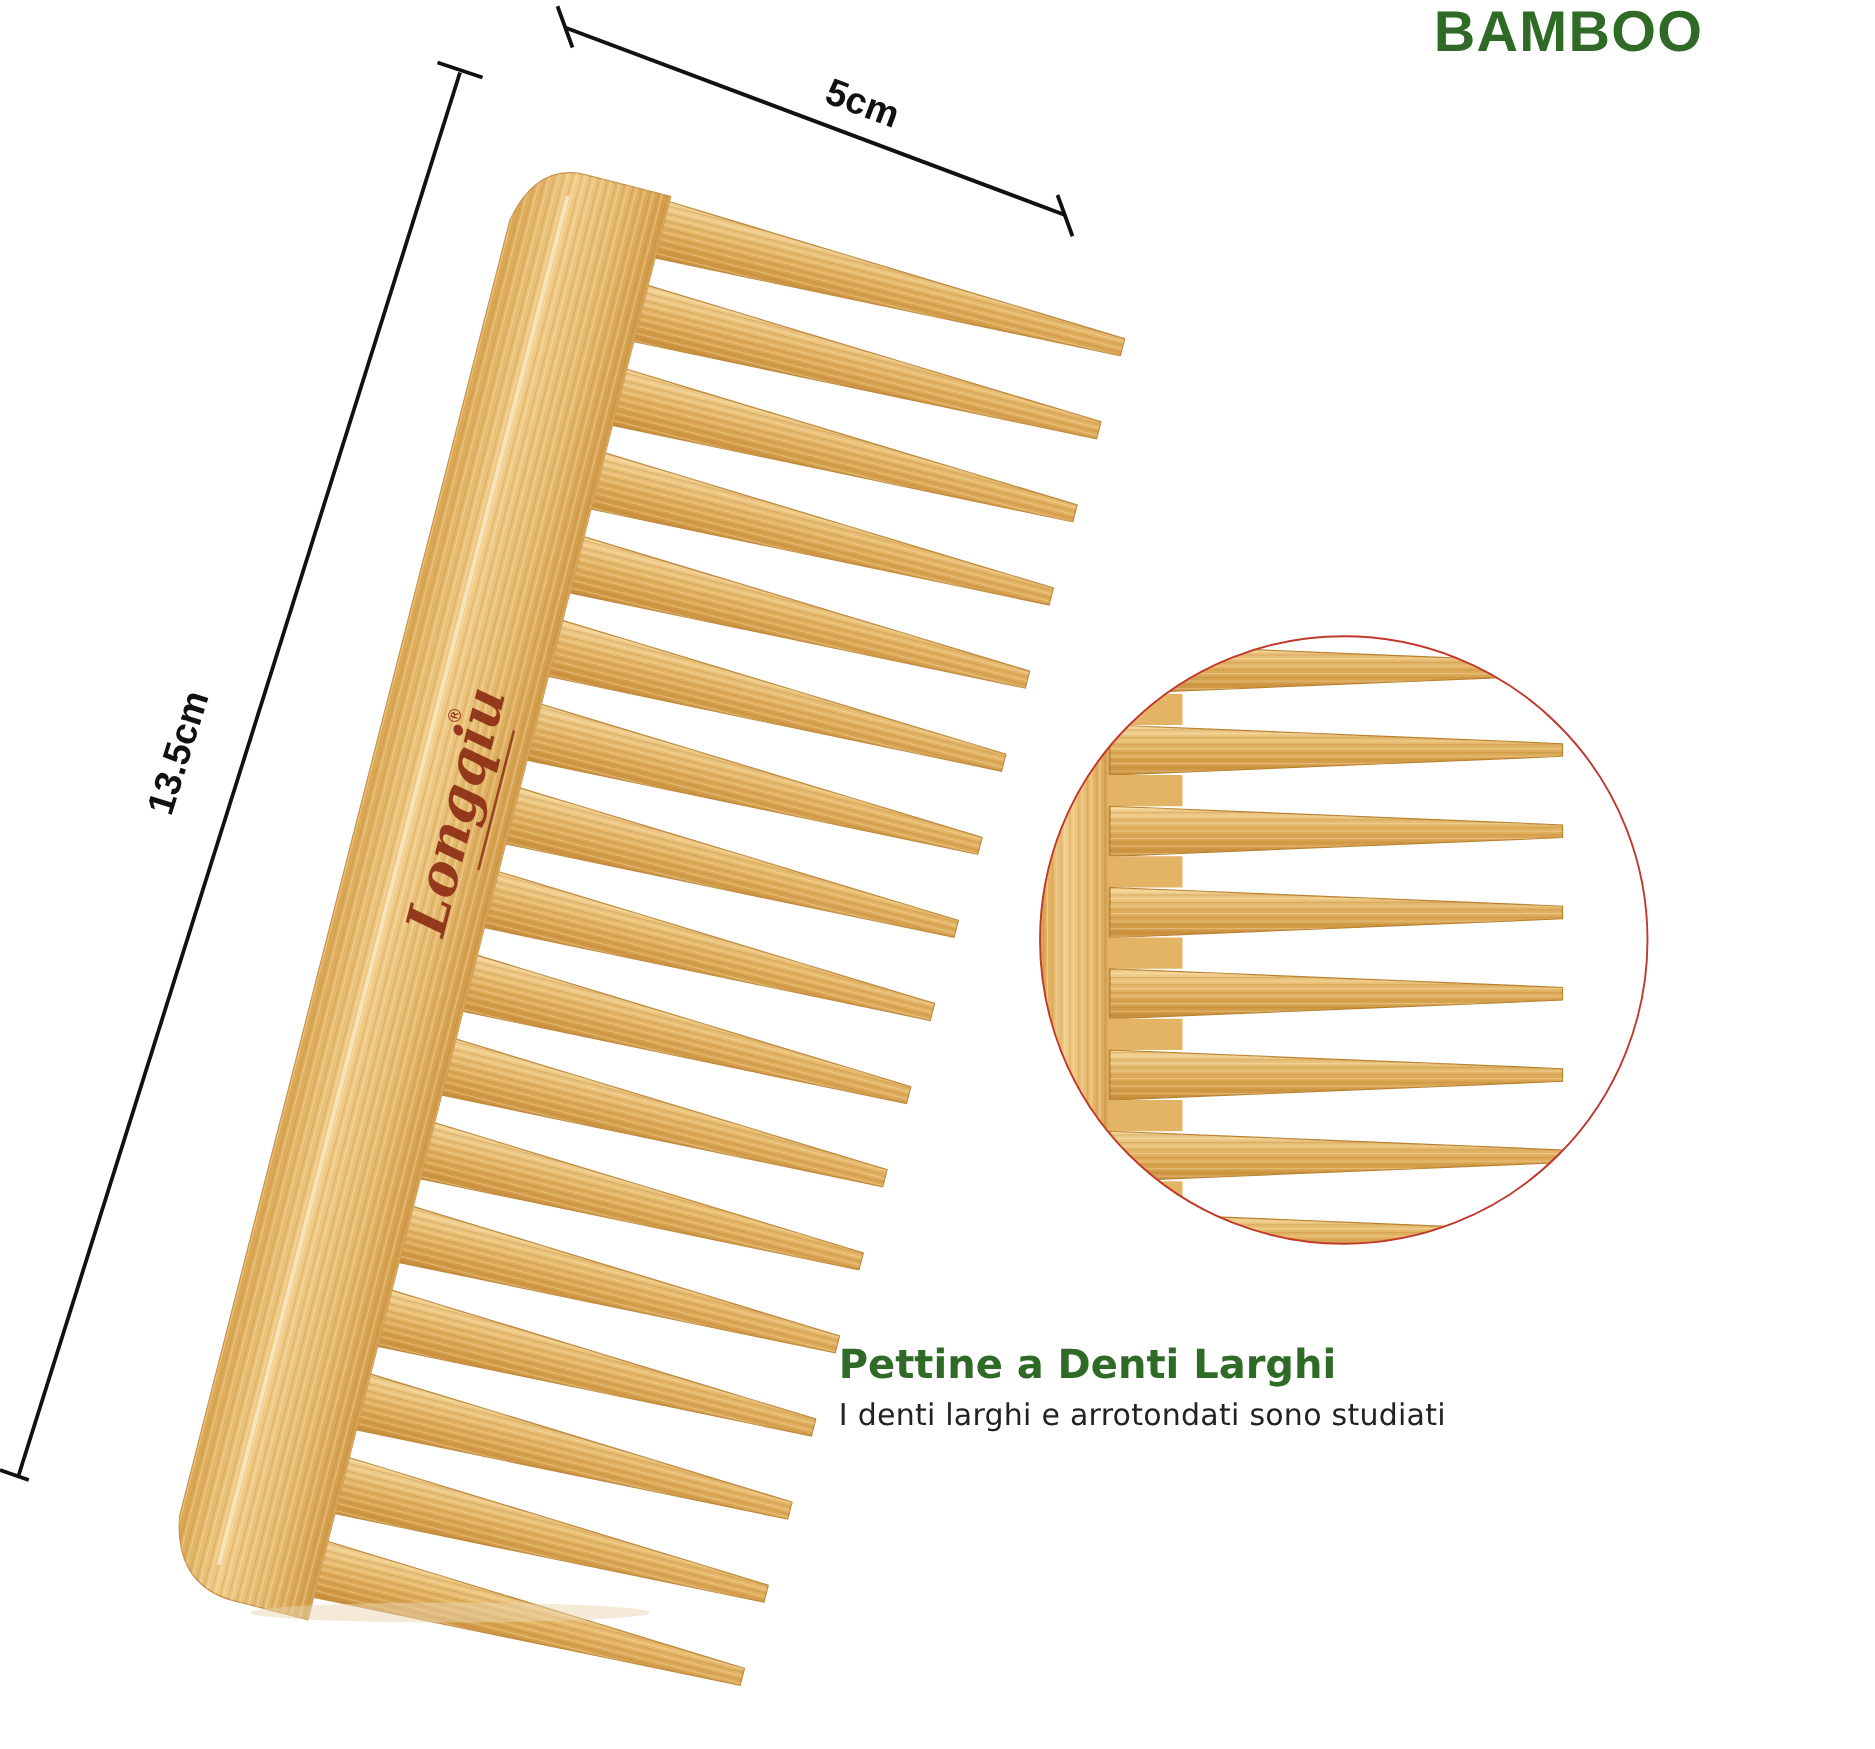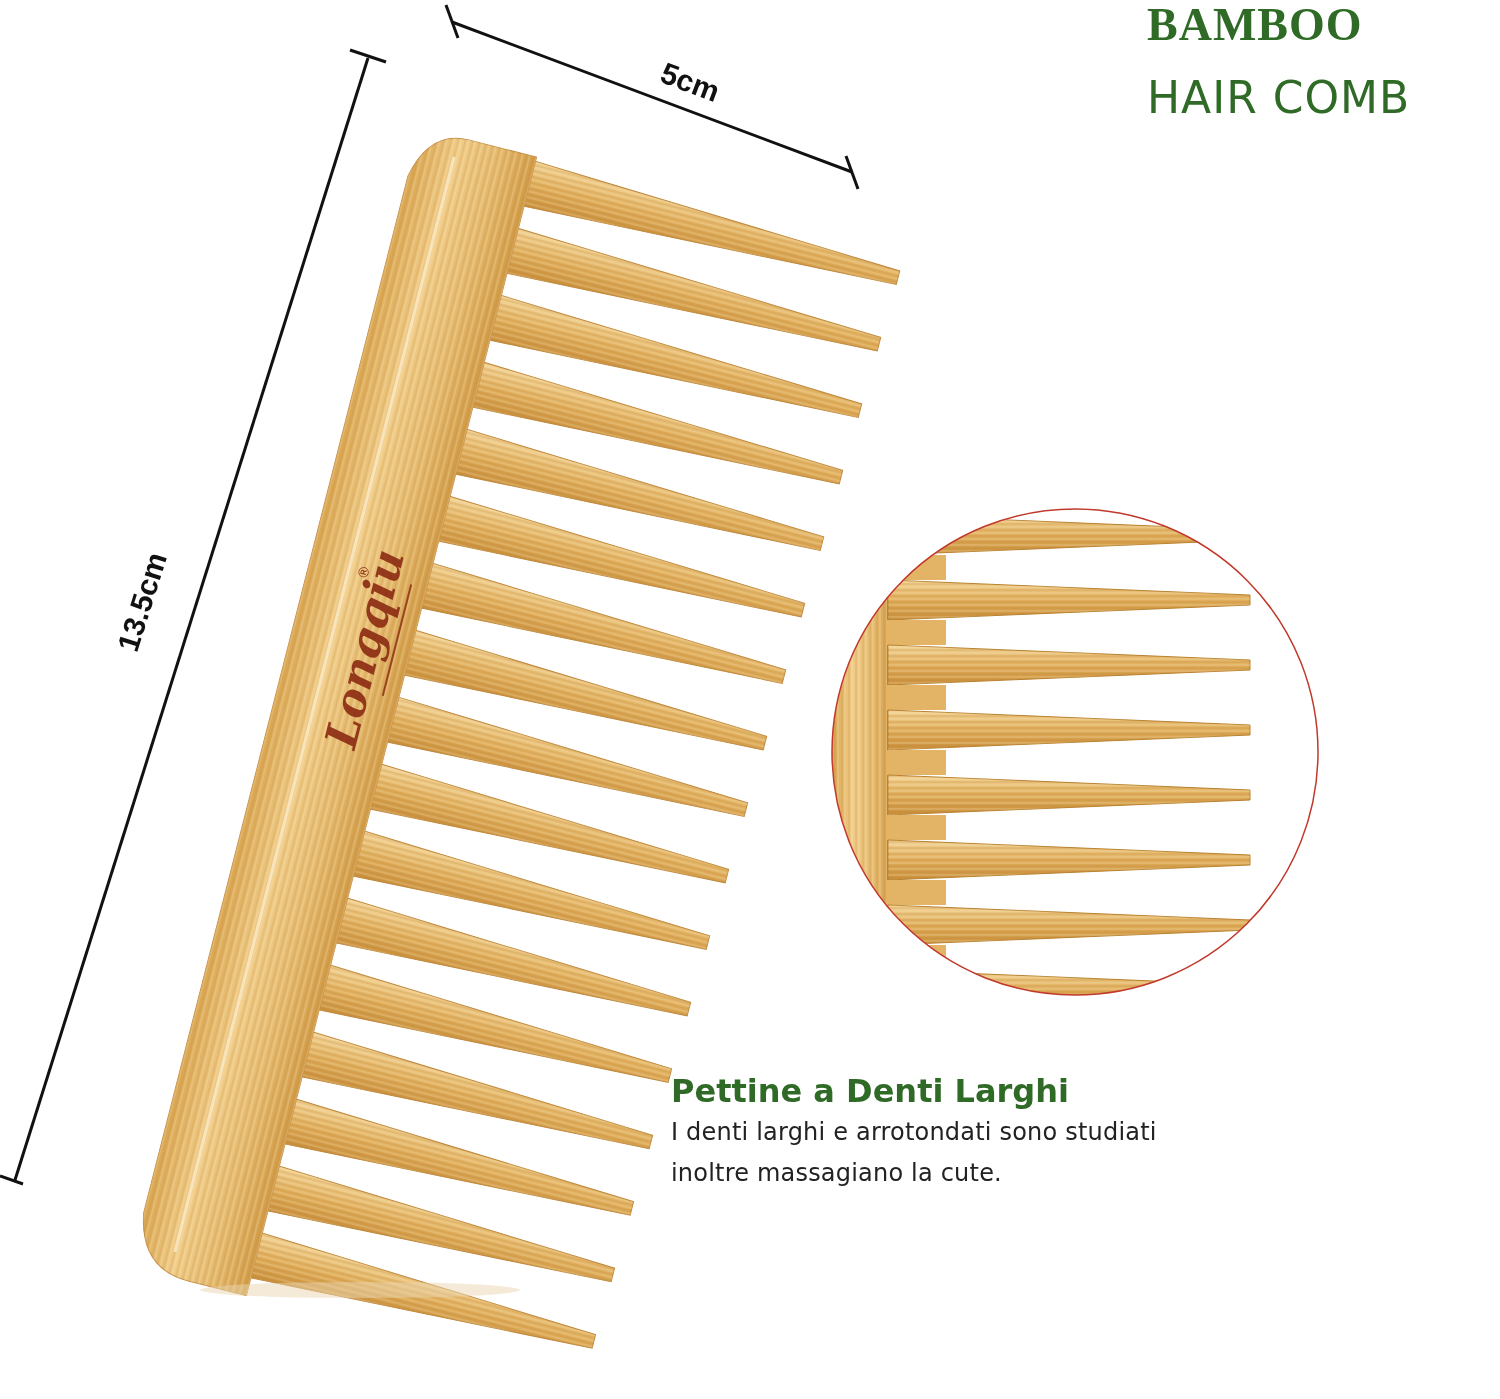--- a/index.html
+++ b/index.html
@@ -1,18 +1,18 @@
 <!DOCTYPE html>
 <html><head>
 <meta charset="utf-8">
 <style>
   html, body { margin: 0; padding: 0; background: #ffffff; }
   body { width: 1500px; height: 1399px; position: relative; overflow: hidden; font-family: "DejaVu Sans", "Liberation Sans", sans-serif; }
   .title { position: absolute; left: 1147px; top: 0px; color: #2f6b26; line-height: 1; }
-  .title .l1 { font-family: Liberation Serif, serif; font-weight: 700; font-size: 46px; letter-spacing: 1px; display: block; margin-top: 2px; }
+  .title .l1 { font-family: Liberation Sans, sans-serif; font-weight: 700; font-size: 46px; letter-spacing: 1px; display: block; margin-top: 2px; }
   .title .l2 { font-family: "DejaVu Sans", sans-serif; font-weight: 400; font-size: 44px; display: block; margin-top: 28px; letter-spacing: 1px; }
   .desc { position: absolute; left: 671px; top: 1070px; width: 780px; }
   .desc h2 { margin: 0; font-family: "DejaVu Sans", sans-serif; font-size: 32px; font-weight: 700; color: #2f6b26; line-height: 42px; }
   .desc p { margin: 0; font-family: "DejaVu Sans", sans-serif; font-size: 24px; color: #222222; line-height: 41px; letter-spacing: 0.2px; }
   svg.art { position: absolute; left: 0; top: 0; }
   .dim-label { font-family: "Liberation Sans", sans-serif; font-weight: 700; font-size: 30px; fill: #111111; }
 </style>
 </head>
 <body>
 
@@ -140,20 +140,18 @@
           <path d="M 888 970 L 1250 985 L 1250 995 L 888 1010 Z" fill="url(#grain)"></path>
           <rect x="886" y="1010" width="60" height="25" fill="#e3b466"></rect>
         </g>
     </g>
     <circle cx="1075" cy="752" r="243" fill="none" stroke="#c0392b" stroke-width="1.5"></circle>
   </g>
 </svg>
 
 <div class="title">
   <span class="l1">BAMBOO</span>
-  <span class="l2">HAIR COMB</span>
 </div>
 
 <div class="desc">
   <h2>Pettine a Denti Larghi</h2>
   <p>I denti larghi e arrotondati sono studiati</p>
-  <p>inoltre massagiano la cute.</p>
 </div>
 
 </body></html>

